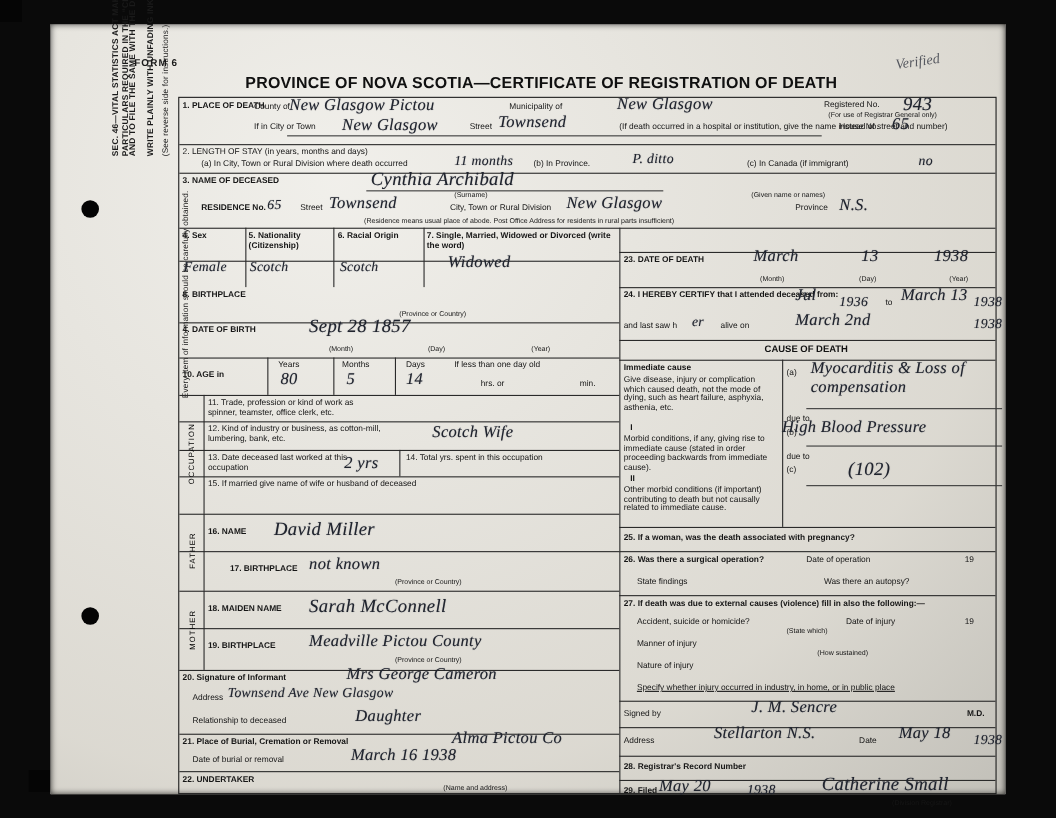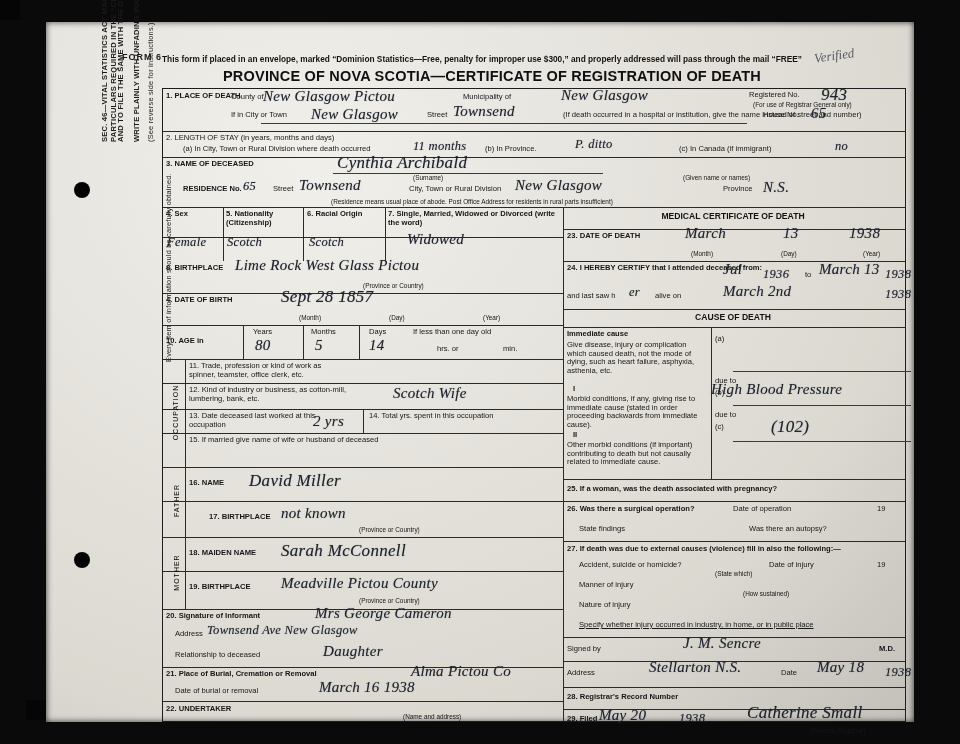--- a/index.html
+++ b/index.html
@@ -52,21 +52,20 @@
   <div class="corner" style="left:26px;top:700px;"></div>
 
   <div class="paper">
 
     <div class="hole" style="left:28px;top:160px;"></div>
     <div class="hole" style="left:28px;top:530px;"></div>
 
     <div class="topscribble">Verified</div>
 
     <div class="formno">FORM 6</div>
-    <div class="envnote">This form if placed in an envelope, marked “Dominion Statistics—Free, penalty for improper use $300,” and properly addressed will pass through the mail “FREE”</div>
     <div class="title">PROVINCE OF NOVA SCOTIA—CERTIFICATE OF REGISTRATION OF DEATH</div>
 
     <div class="vert" style="font-size:7.6px;width:520px;white-space:normal;height:40px;line-height:1.25;">SEC. 46—VITAL STATISTICS ACT MAKES IT THE DUTY OF THE UNDERTAKER OR PERSON ACTING AS UNDER-TAKER TO OBTAIN THE PARTICULARS REQUIRED IN THE “CERTIFICATE OF REGISTRATION OF DEATH”</div>
     <div class="vert vert2" style="font-size:7.6px;width:520px;">AND TO FILE THE SAME WITH THE DIVISION REGISTRAR WHO SHALL ISSUE THE BURIAL PERMIT.</div>
     <div class="vert vert3" style="font-size:7.6px;font-weight:bold;font-style:normal;width:520px;">WRITE PLAINLY WITH UNFADING INK. THIS IS A PERMANENT RECORD.</div>
     <div class="vert vert4" style="font-size:7.4px;width:520px;">(See reverse side for instructions.)</div>
     <div class="vert" style="left:118px;top:340px;font-size:7.4px;font-weight:normal;width:300px;">Every item of information should be carefully obtained.</div>
 
     <div class="form">
 
@@ -123,21 +122,20 @@
       <div class="lbl num" style="left:63px;top:121px;width:74px;">5. Nationality (Citizenship)</div>
       <div class="lbl num" style="left:144px;top:121px;">6. Racial Origin</div>
       <div class="lbl num" style="left:225px;top:121px;width:168px;">7. Single, Married, Widowed or Divorced (write the word)</div>
       <div class="hw sm" style="left:4px;top:146px;">Female</div>
       <div class="hw sm" style="left:64px;top:146px;">Scotch</div>
       <div class="hw sm" style="left:146px;top:146px;">Scotch</div>
       <div class="hw" style="left:244px;top:142px;">Widowed</div>
 
       <div class="row" style="top:172px;height:32px;width:400px;"></div>
       <div class="lbl num" style="left:3px;top:175px;">8. BIRTHPLACE</div>
-      <div class="hw" style="left:72px;top:168px;width:320px;">Lime Rock West Glass Pictou</div>
       <div class="lbl" style="left:200px;top:193px;font-size:6.4px;">(Province or Country)</div>
 
       <div class="row" style="top:204px;height:32px;width:400px;"></div>
       <div class="lbl num" style="left:3px;top:207px;">4. DATE OF BIRTH</div>
       <div class="hw lg" style="left:118px;top:198px;">Sept 28 1857</div>
       <div class="lbl" style="left:136px;top:225px;font-size:6.4px;">(Month)</div>
       <div class="lbl" style="left:226px;top:225px;font-size:6.4px;">(Day)</div>
       <div class="lbl" style="left:320px;top:225px;font-size:6.4px;">(Year)</div>
 
       <div class="row" style="top:236px;height:34px;width:400px;"></div>
@@ -146,21 +144,21 @@
       <div class="vline" style="left:196px;top:236px;height:34px;"></div>
       <div class="lbl num" style="left:3px;top:248px;">10. AGE in</div>
       <div class="lbl" style="left:90px;top:239px;">Years</div>
       <div class="lbl" style="left:148px;top:239px;">Months</div>
       <div class="lbl" style="left:206px;top:239px;">Days</div>
       <div class="lbl" style="left:250px;top:239px;">If less than one day old</div>
       <div class="hw" style="left:92px;top:248px;">80</div>
       <div class="hw" style="left:152px;top:248px;">5</div>
       <div class="hw" style="left:206px;top:248px;">14</div>
       <div class="lbl" style="left:274px;top:256px;">hrs. or</div>
-      <div class="lbl" style="left:340px;top:256px;">min.</div>
+      <div class="lbl" style="left:364px;top:256px;">min.</div>
 
       <div class="vline" style="left:22px;top:270px;height:108px;"></div>
       <div class="row" style="top:270px;height:24px;width:400px;"></div>
       <div class="row" style="top:294px;height:26px;width:400px;"></div>
       <div class="row" style="top:320px;height:24px;width:400px;"></div>
       <div class="row" style="top:344px;height:34px;width:400px;"></div>
       <div class="vline" style="left:200px;top:320px;height:24px;"></div>
       <div style="position:absolute;left:4px;top:280px;width:16px;height:96px;">
         <div style="transform:rotate(-90deg);transform-origin:center;position:absolute;left:-40px;top:40px;width:96px;text-align:center;font-size:7px;font-family:'Liberation Sans',sans-serif;letter-spacing:1px;">OCCUPATION</div>
       </div>
@@ -207,21 +205,20 @@
       <div class="row" style="top:578px;height:34px;width:400px;"></div>
       <div class="lbl num" style="left:3px;top:581px;">21. Place of Burial, Cremation or Removal</div>
       <div class="hw" style="left:248px;top:574px;">Alma Pictou Co</div>
       <div class="lbl" style="left:12px;top:598px;">Date of burial or removal</div>
       <div class="hw" style="left:156px;top:590px;">March 16 1938</div>
 
       <div class="lbl num" style="left:3px;top:616px;">22. UNDERTAKER</div>
       <div class="lbl" style="left:240px;top:624px;font-size:6.4px;">(Name and address)</div>
 
       <div class="row" style="top:118px;left:400px;height:22px;"></div>
-      <div class="medtitle" style="left:400px;top:122px;width:340px;">MEDICAL CERTIFICATE OF DEATH</div>
 
       <div class="row" style="top:140px;left:400px;height:32px;"></div>
       <div class="lbl num" style="left:404px;top:143px;">23. DATE OF DEATH</div>
       <div class="hw" style="left:522px;top:136px;">March</div>
       <div class="hw" style="left:620px;top:136px;">13</div>
       <div class="hw" style="left:686px;top:136px;">1938</div>
       <div class="lbl" style="left:528px;top:161px;font-size:6.4px;">(Month)</div>
       <div class="lbl" style="left:618px;top:161px;font-size:6.4px;">(Day)</div>
       <div class="lbl" style="left:700px;top:161px;font-size:6.4px;">(Year)</div>
 
@@ -244,20 +241,21 @@
       <div class="row" style="top:238px;left:400px;height:152px;"></div>
       <div class="vline" style="left:548px;top:238px;height:152px;"></div>
       <div class="lbl" style="left:404px;top:241px;width:138px;font-weight:bold;">Immediate cause</div>
       <div class="lbl" style="left:404px;top:252px;width:140px;">Give disease, injury or complication which caused death, not the mode of dying, such as heart failure, asphyxia, asthenia, etc.</div>
       <div class="lbl" style="left:410px;top:296px;font-weight:bold;">I</div>
       <div class="lbl" style="left:404px;top:306px;width:140px;">Morbid conditions, if any, giving rise to immediate cause (stated in order proceeding backwards from immediate cause).</div>
       <div class="lbl" style="left:410px;top:342px;font-weight:bold;">II</div>
       <div class="lbl" style="left:404px;top:352px;width:140px;">Other morbid conditions (if important) contributing to death but not causally related to immediate cause.</div>
 
       <div class="lbl" style="left:552px;top:246px;">(a)</div>
+      <div class="hw" style="left:574px;top:238px;width:180px;line-height:1.15;">Myocarditis &amp; Loss of compensation</div>
       <div class="rule" style="left:570px;top:282px;width:178px;"></div>
       <div class="lbl" style="left:552px;top:288px;">due to</div>
       <div class="lbl" style="left:552px;top:300px;">(b)</div>
       <div class="hw" style="left:548px;top:292px;">High Blood Pressure</div>
       <div class="rule" style="left:570px;top:316px;width:178px;"></div>
       <div class="lbl" style="left:552px;top:322px;">due to</div>
       <div class="lbl" style="left:552px;top:334px;">(c)</div>
       <div class="hw lg" style="left:608px;top:328px;">(102)</div>
       <div class="rule" style="left:570px;top:352px;width:178px;"></div>
 

